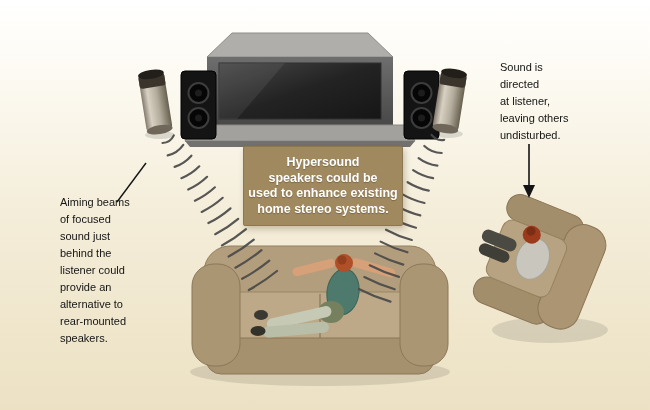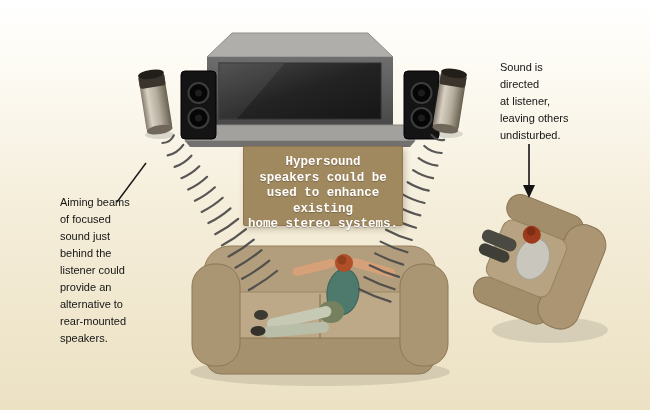--- a/index.html
+++ b/index.html
@@ -16,21 +16,20 @@
   }
   .annotation.left  { left:60px;  top:194px; width:104px; }
   .annotation.right { left:500px; top:59px;  width:120px; }
   .caption {
     position:absolute; left:243px; top:146px; width:160px; height:80px;
     background:#a1895f; border:1px solid #8e7750; border-radius:2px;
     color:#ffffff; font-weight:bold; font-size:12.5px; line-height:15.5px;
     text-align:center; padding-top:8px; white-space:pre-line;
     box-shadow:2px 3px 6px rgba(60,40,10,.25);
     text-shadow:0 1px 1px rgba(0,0,0,.25);
-    font-family:Liberation Mono, monospace;
   }
   .beam { stroke:#4a4a4a; stroke-width:2.2; fill:none; stroke-linecap:round; opacity:.92; }
 </style>
 </head>
 <body>
 
 <div class="canvas">
 
   <svg class="scene" viewBox="0 0 650 410">
     <defs>

